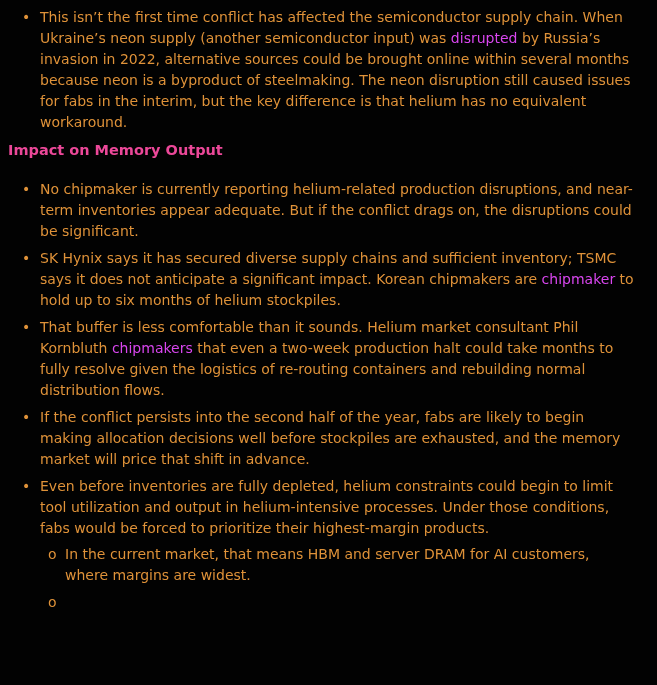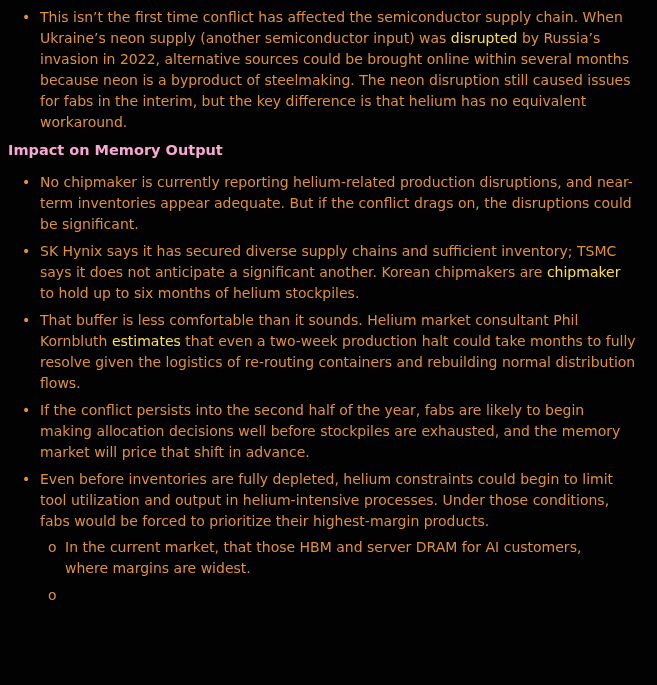--- a/index.html
+++ b/index.html
@@ -48,26 +48,26 @@
     margin-bottom: 6px;
     padding-right: 40px;
   }
   .lvl2 .marker {
     flex: 0 0 17px;
     margin-left: 8px;
   }
   .heading {
     font-size: 14.5px;
     font-weight: bold;
-    color: #f9a8d4;
-    margin: 8px 0 12px 0;
+    color: #ec4899;
+    margin: 8px 0 19px 0;
     line-height: 19px;
   }
   .lnk {
-    color: #fde047;
+    color: #d946ef;
     text-decoration: none;
     cursor: pointer;
   }
 </style>
 </head>
 <body>
 
 <div class="doc">
 
   <ul class="lvl1">
@@ -80,41 +80,41 @@
   <h2 class="heading">Impact on Memory Output</h2>
 
   <ul class="lvl1">
     <li>
       <span class="marker">•</span>
       <div class="txt"><span>No chipmaker is currently reporting helium-related production disruptions, and near-term inventories appear adequate. But if the conflict drags on, the disruptions could be significant.</span></div>
     </li>
 
     <li>
       <span class="marker">•</span>
-      <div class="txt"><span>SK Hynix says it has secured diverse supply chains and sufficient inventory; TSMC says it does not anticipate a significant another. Korean chipmakers are </span><a class="lnk">chipmaker</a><span> to hold up to six months of helium stockpiles.</span></div>
+      <div class="txt"><span>SK Hynix says it has secured diverse supply chains and sufficient inventory; TSMC says it does not anticipate a significant impact. Korean chipmakers are </span><a class="lnk">chipmaker</a><span> to hold up to six months of helium stockpiles.</span></div>
     </li>
 
     <li>
       <span class="marker">•</span>
-      <div class="txt"><span>That buffer is less comfortable than it sounds. Helium market consultant Phil Kornbluth </span><a class="lnk">estimates</a><span> that even a two-week production halt could take months to fully resolve given the logistics of re-routing containers and rebuilding normal distribution flows.</span></div>
+      <div class="txt"><span>That buffer is less comfortable than it sounds. Helium market consultant Phil Kornbluth </span><a class="lnk">chipmakers</a><span> that even a two-week production halt could take months to fully resolve given the logistics of re-routing containers and rebuilding normal distribution flows.</span></div>
     </li>
 
     <li>
       <span class="marker">•</span>
       <div class="txt"><span>If the conflict persists into the second half of the year, fabs are likely to begin making allocation decisions well before stockpiles are exhausted, and the memory market will price that shift in advance.</span></div>
     </li>
 
     <li>
       <span class="marker">•</span>
       <div class="txt">
         <span>Even before inventories are fully depleted, helium constraints could begin to limit tool utilization and output in helium-intensive processes. Under those conditions, fabs would be forced to prioritize their highest-margin products.</span>
         <ul class="lvl2">
           <li>
             <span class="marker">o</span>
-            <div class="txt"><span>In the current market, that those HBM and server DRAM for AI customers, where margins are widest.</span></div>
+            <div class="txt"><span>In the current market, that means HBM and server DRAM for AI customers, where margins are widest.</span></div>
           </li>
           <li>
             <span class="marker">o</span>
           </li>
         </ul>
       </div>
     </li>
   </ul>
 
 </div>

